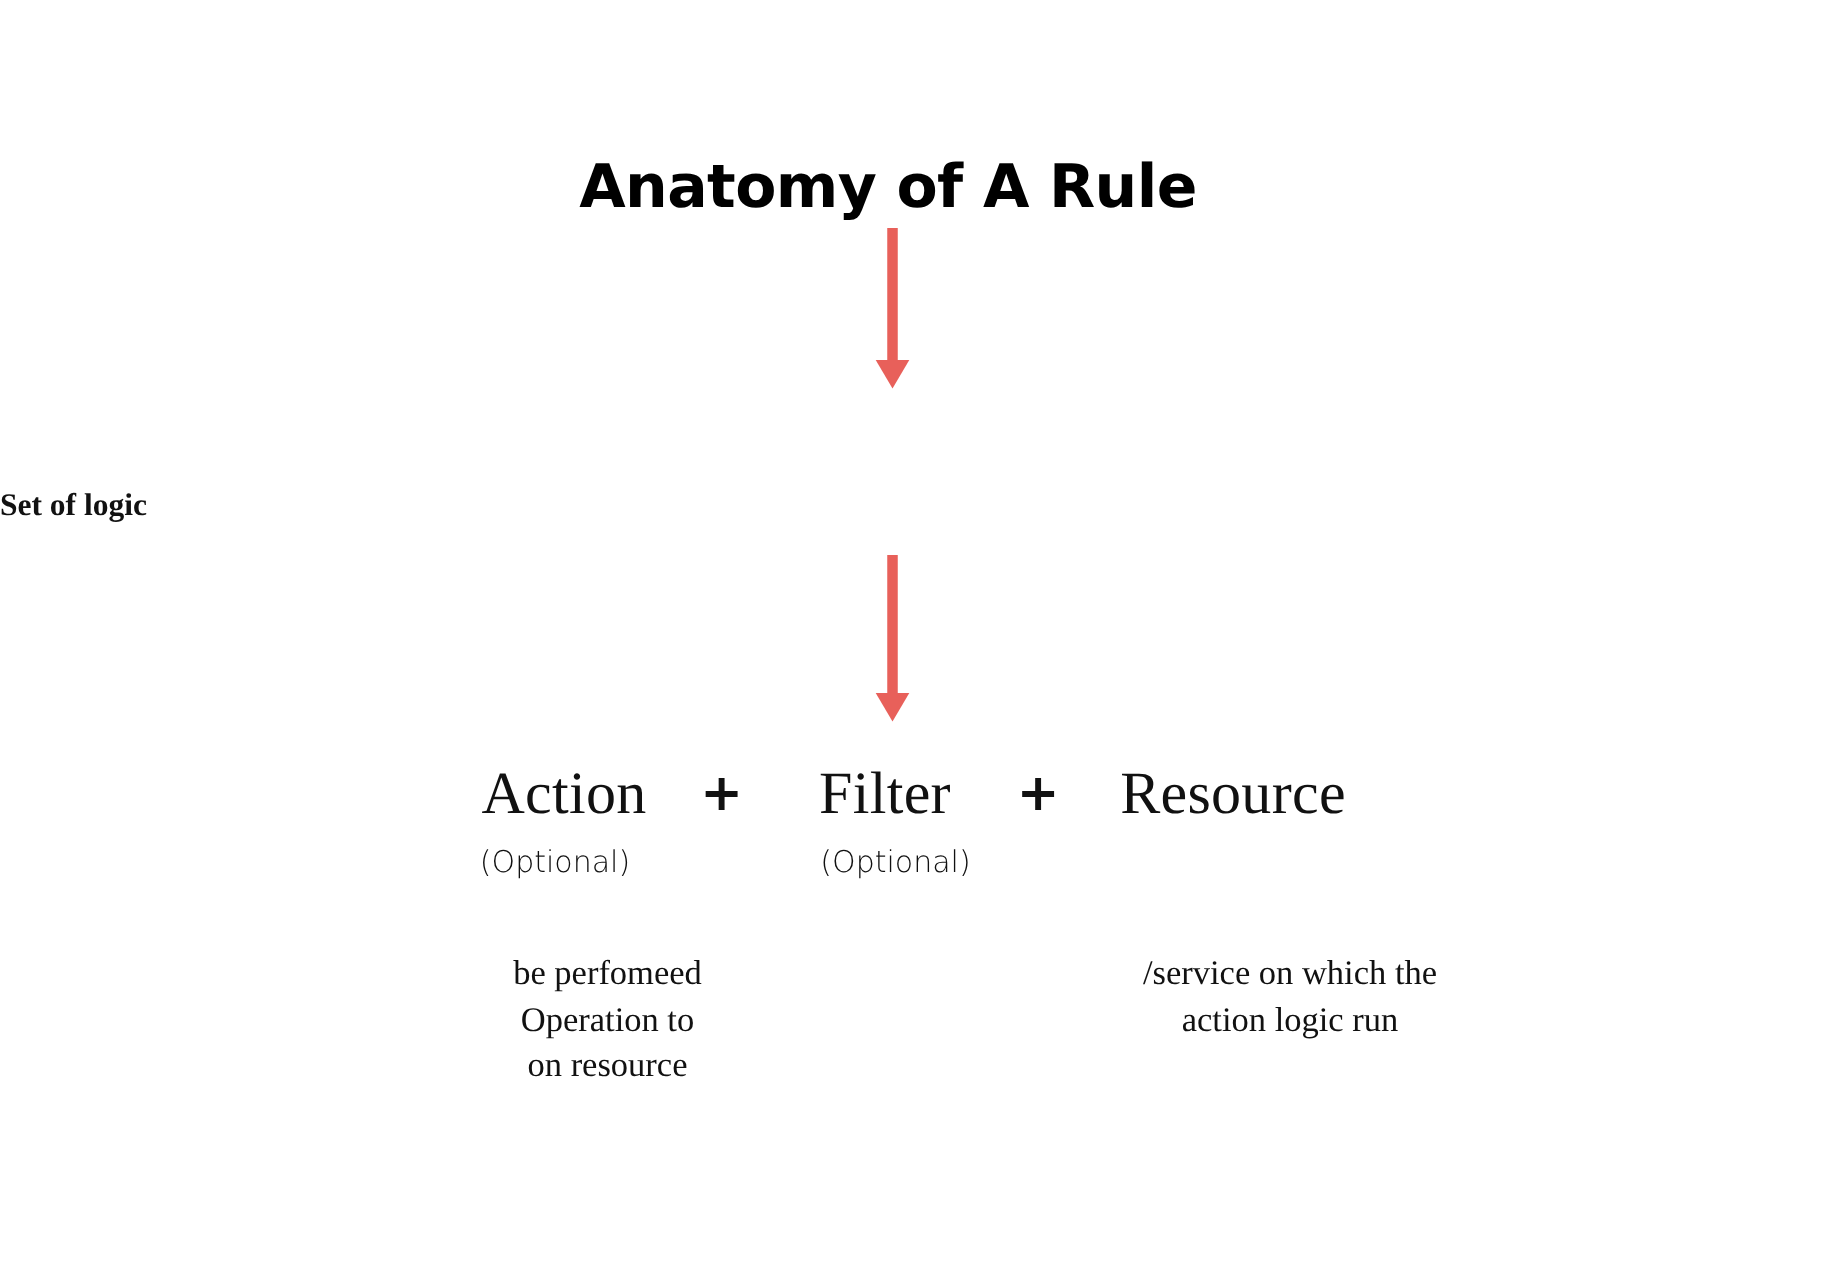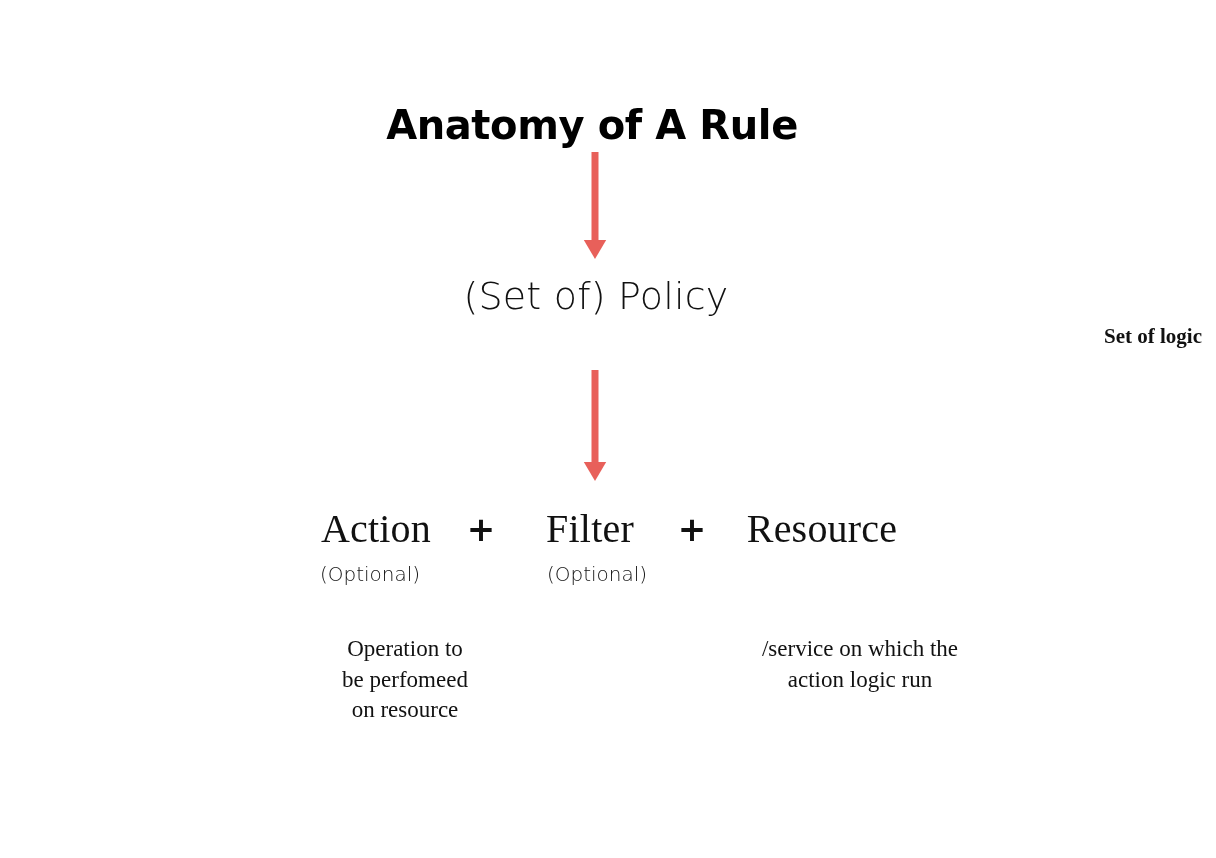--- a/index.html
+++ b/index.html
@@ -57,21 +57,21 @@
     letter-spacing: 0.2px;
     color: #111111;
     line-height: 48px;
     white-space: nowrap;
   }
   .policy-subtitle {
     position: absolute;
     left: 0;
     top: 323px;
     width: 1202px;
-    text-align: right;
+    text-align: left;
     font-family: "Liberation Serif", serif;
     font-weight: 700;
     font-size: 21px;
     color: #111111;
     line-height: 26px;
     white-space: nowrap;
   }
 
   
   .components-row {
@@ -153,21 +153,20 @@
 
   <div class="diagram-title">Anatomy of A Rule</div>
 
   <div class="arrow" style="left:583px; top:152px;">
     <svg width="24" height="108" viewBox="0 0 24 108" xmlns="http://www.w3.org/2000/svg">
       <rect x="8.5" y="0" width="7" height="90" fill="#E8605A"></rect>
       <polygon points="12,107 0.8,88 23.2,88" fill="#E8605A"></polygon>
     </svg>
   </div>
 
-  <div class="policy-title">(Set of) Policy</div>
   <div class="policy-subtitle">Set of logic</div>
 
   <div class="arrow" style="left:583px; top:370px;">
     <svg width="24" height="112" viewBox="0 0 24 112" xmlns="http://www.w3.org/2000/svg">
       <rect x="8.5" y="0" width="7" height="94" fill="#E8605A"></rect>
       <polygon points="12,111 0.8,92 23.2,92" fill="#E8605A"></polygon>
     </svg>
   </div>
 
   <div class="components-row">
@@ -177,22 +176,22 @@
     <span class="plus-sign plus-2">+</span>
     <span class="component-term term-resource">Resource</span>
   </div>
 
   <div class="optional-label optional-action">(Optional)</div>
   <div class="optional-label optional-filter">(Optional)</div>
 
   <div class="descriptions">
 
     <div class="desc-col desc-col-0">
+      <span class="desc-line">be perfomeed</span>
       <span class="desc-line">Operation to</span>
-      <span class="desc-line">be perfomeed</span>
       <span class="desc-line">on resource</span>
     </div>
 
 
     <div class="desc-col desc-col-2">
       <span class="desc-line">/service on which the</span>
       <span class="desc-line">action logic run</span>
     </div>
 
   </div>

